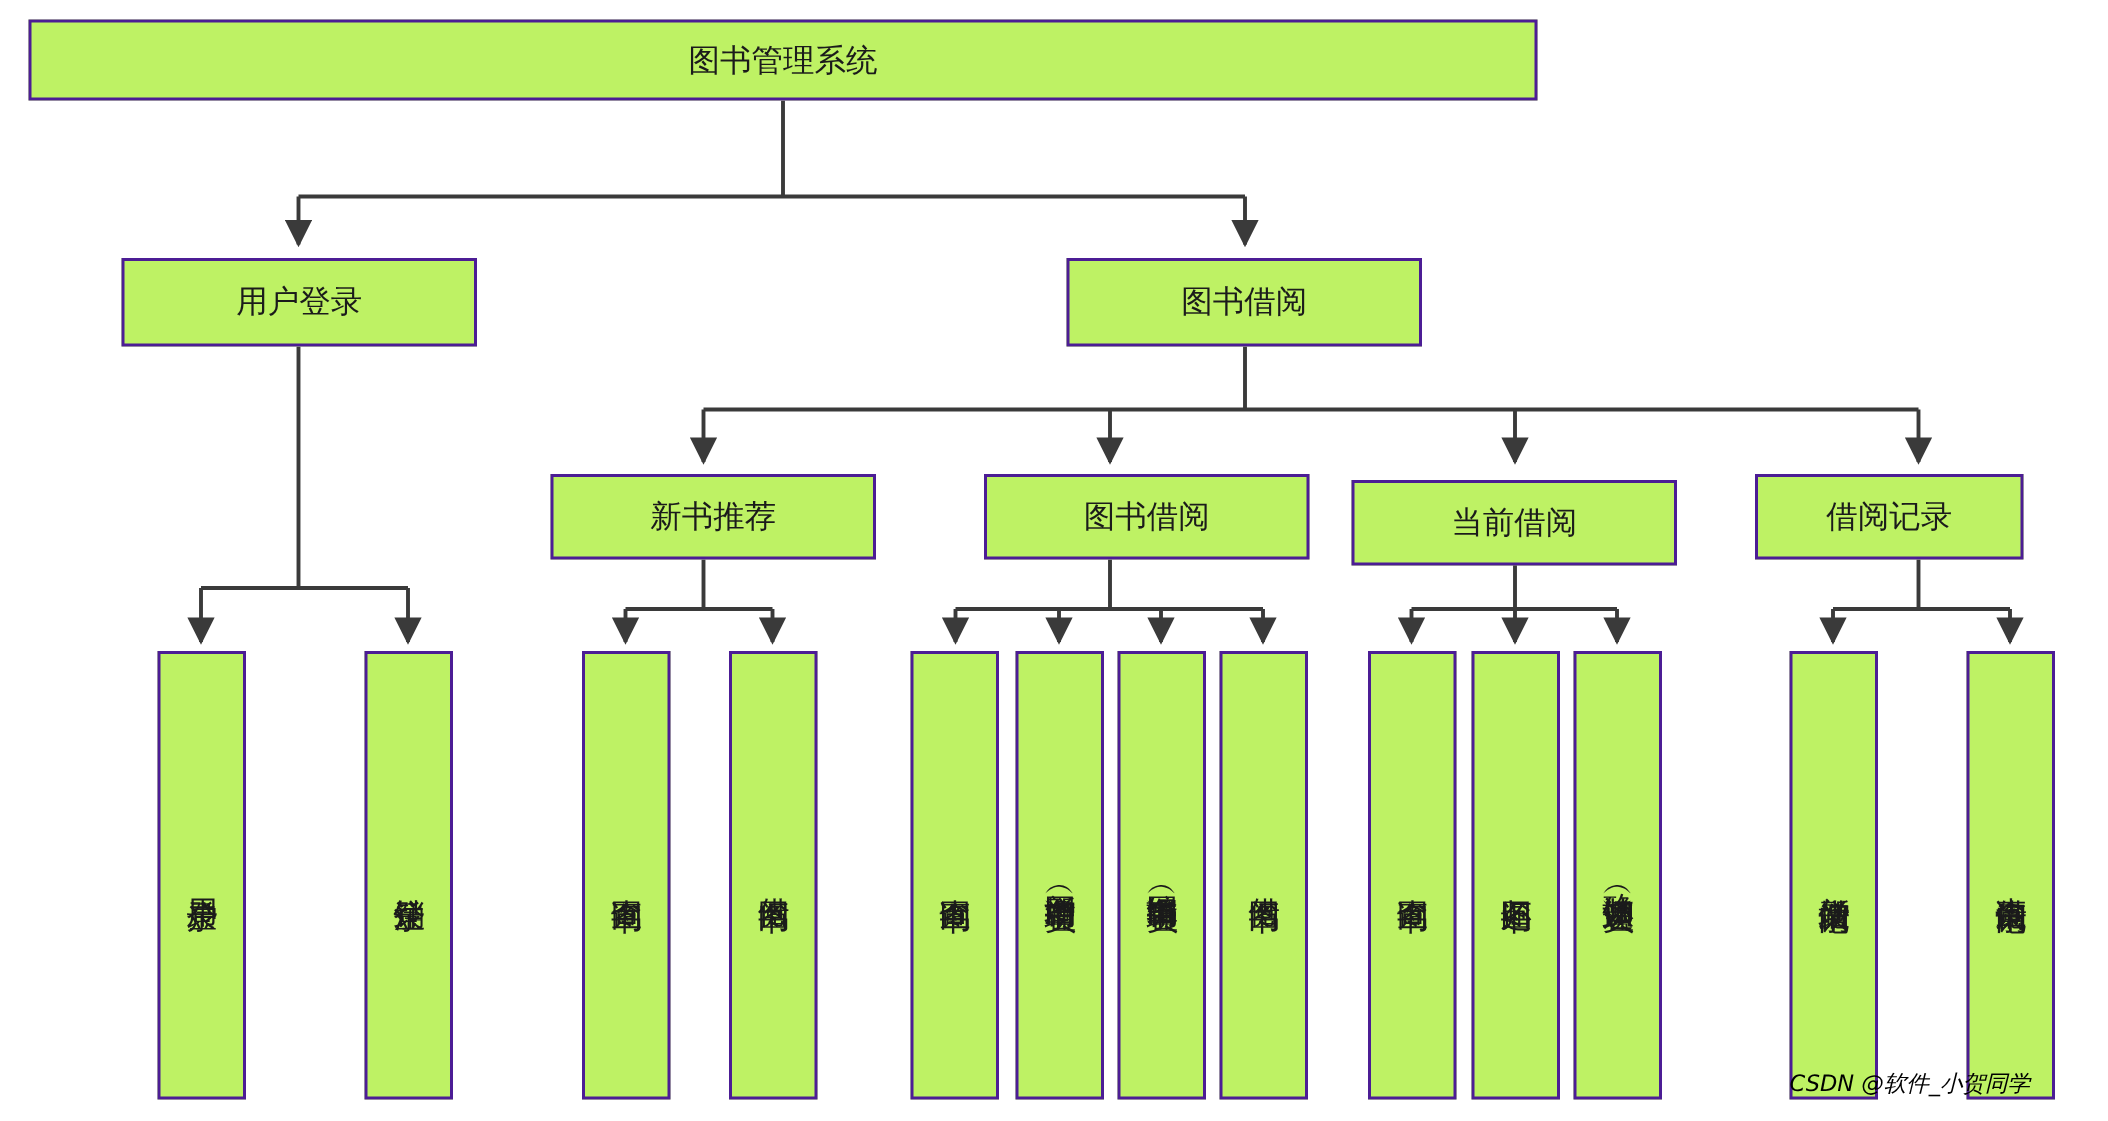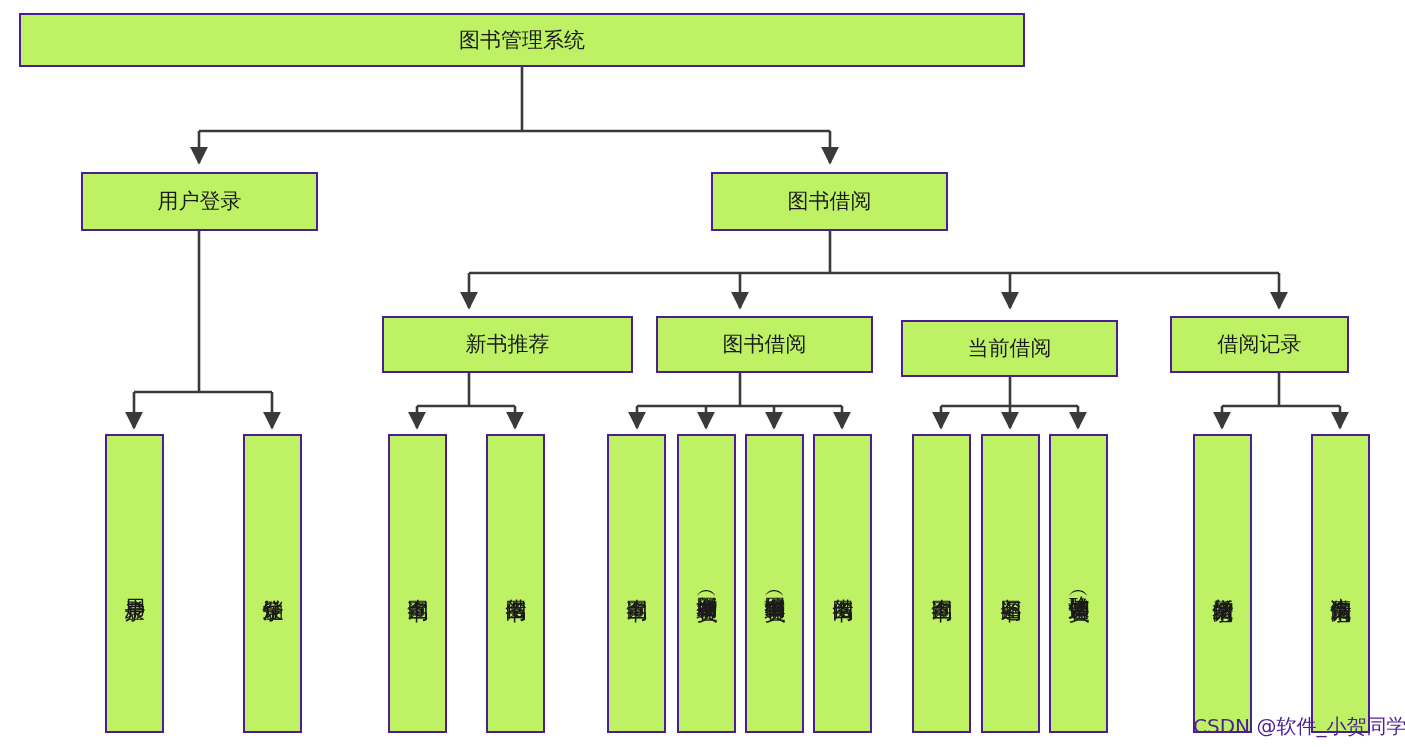--- a/index.html
+++ b/index.html
@@ -50,24 +50,25 @@
     align-items: center;
   }
   .node.v .txt {
     writing-mode: vertical-rl;
     text-orientation: upright;
     display: block;
     white-space: nowrap;
   }
   .watermark {
     position: absolute;
-    color: #4c1d95;
-    font-size: 20px;
+    color: #000000;
+    font-size: 15px;
     white-space: nowrap;
     user-select: none;
+    font-style: italic;
   }
 </style>
 </head>
 <body>
 
 <div id="canvas">
 
   <svg id="wires" viewBox="0 0 1405 747" xmlns="http://www.w3.org/2000/svg">
     <defs>
       <marker id="arrow" viewBox="0 0 10 10" refX="9" refY="5" markerWidth="7" markerHeight="7" orient="auto-start-reverse">
@@ -122,21 +123,21 @@
     <span class="txt">图书管理系统</span>
   </div>
 
   <div class="node h" style="left:81px; top:172px; width:237px; height:59px;">
     <span class="txt">用户登录</span>
   </div>
   <div class="node h" style="left:711px; top:172px; width:237px; height:59px;">
     <span class="txt">图书借阅</span>
   </div>
 
-  <div class="node h" style="left:382px; top:316px; width:251px; height:57px;">
+  <div class="node h" style="left:367px; top:316px; width:217px; height:57px;">
     <span class="txt">新书推荐</span>
   </div>
   <div class="node h" style="left:656px; top:316px; width:217px; height:57px;">
     <span class="txt">图书借阅</span>
   </div>
   <div class="node h" style="left:901px; top:320px; width:217px; height:57px;">
     <span class="txt">当前借阅</span>
   </div>
   <div class="node h" style="left:1170px; top:316px; width:179px; height:57px;">
     <span class="txt">借阅记录</span>

